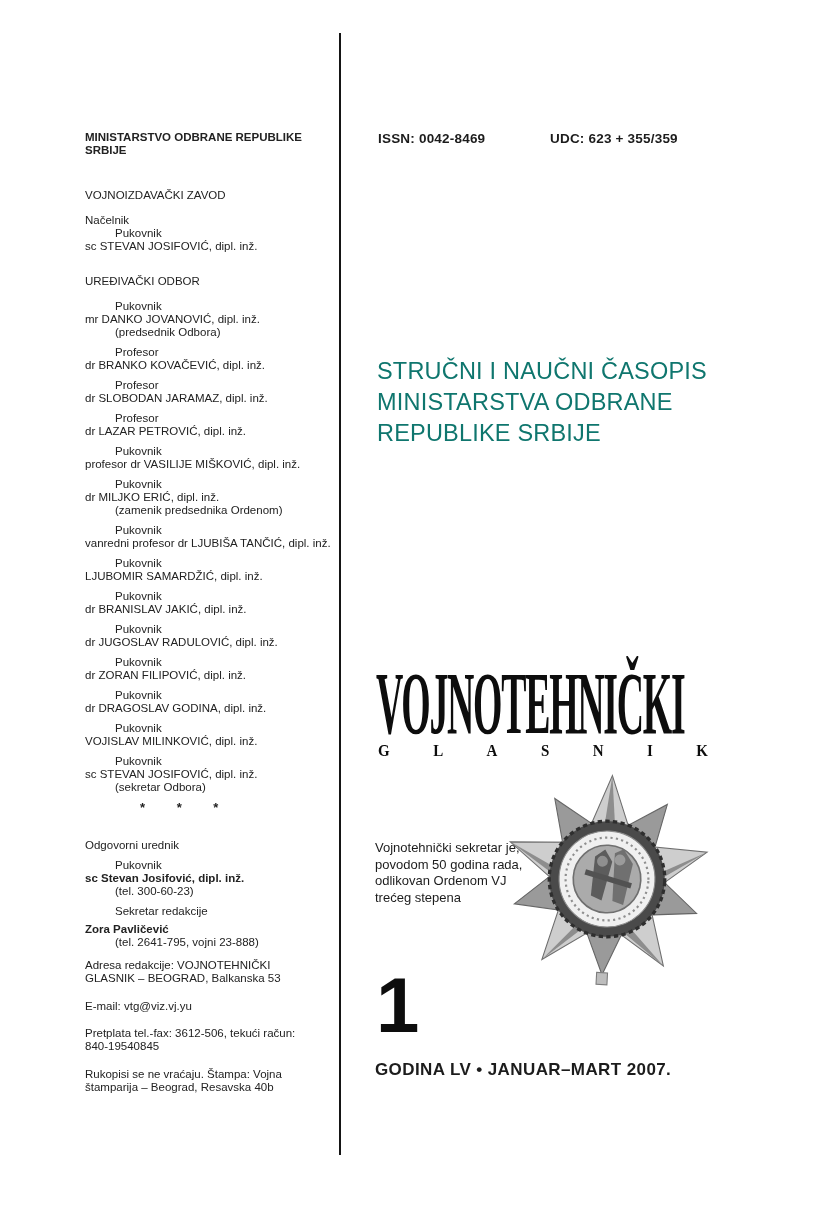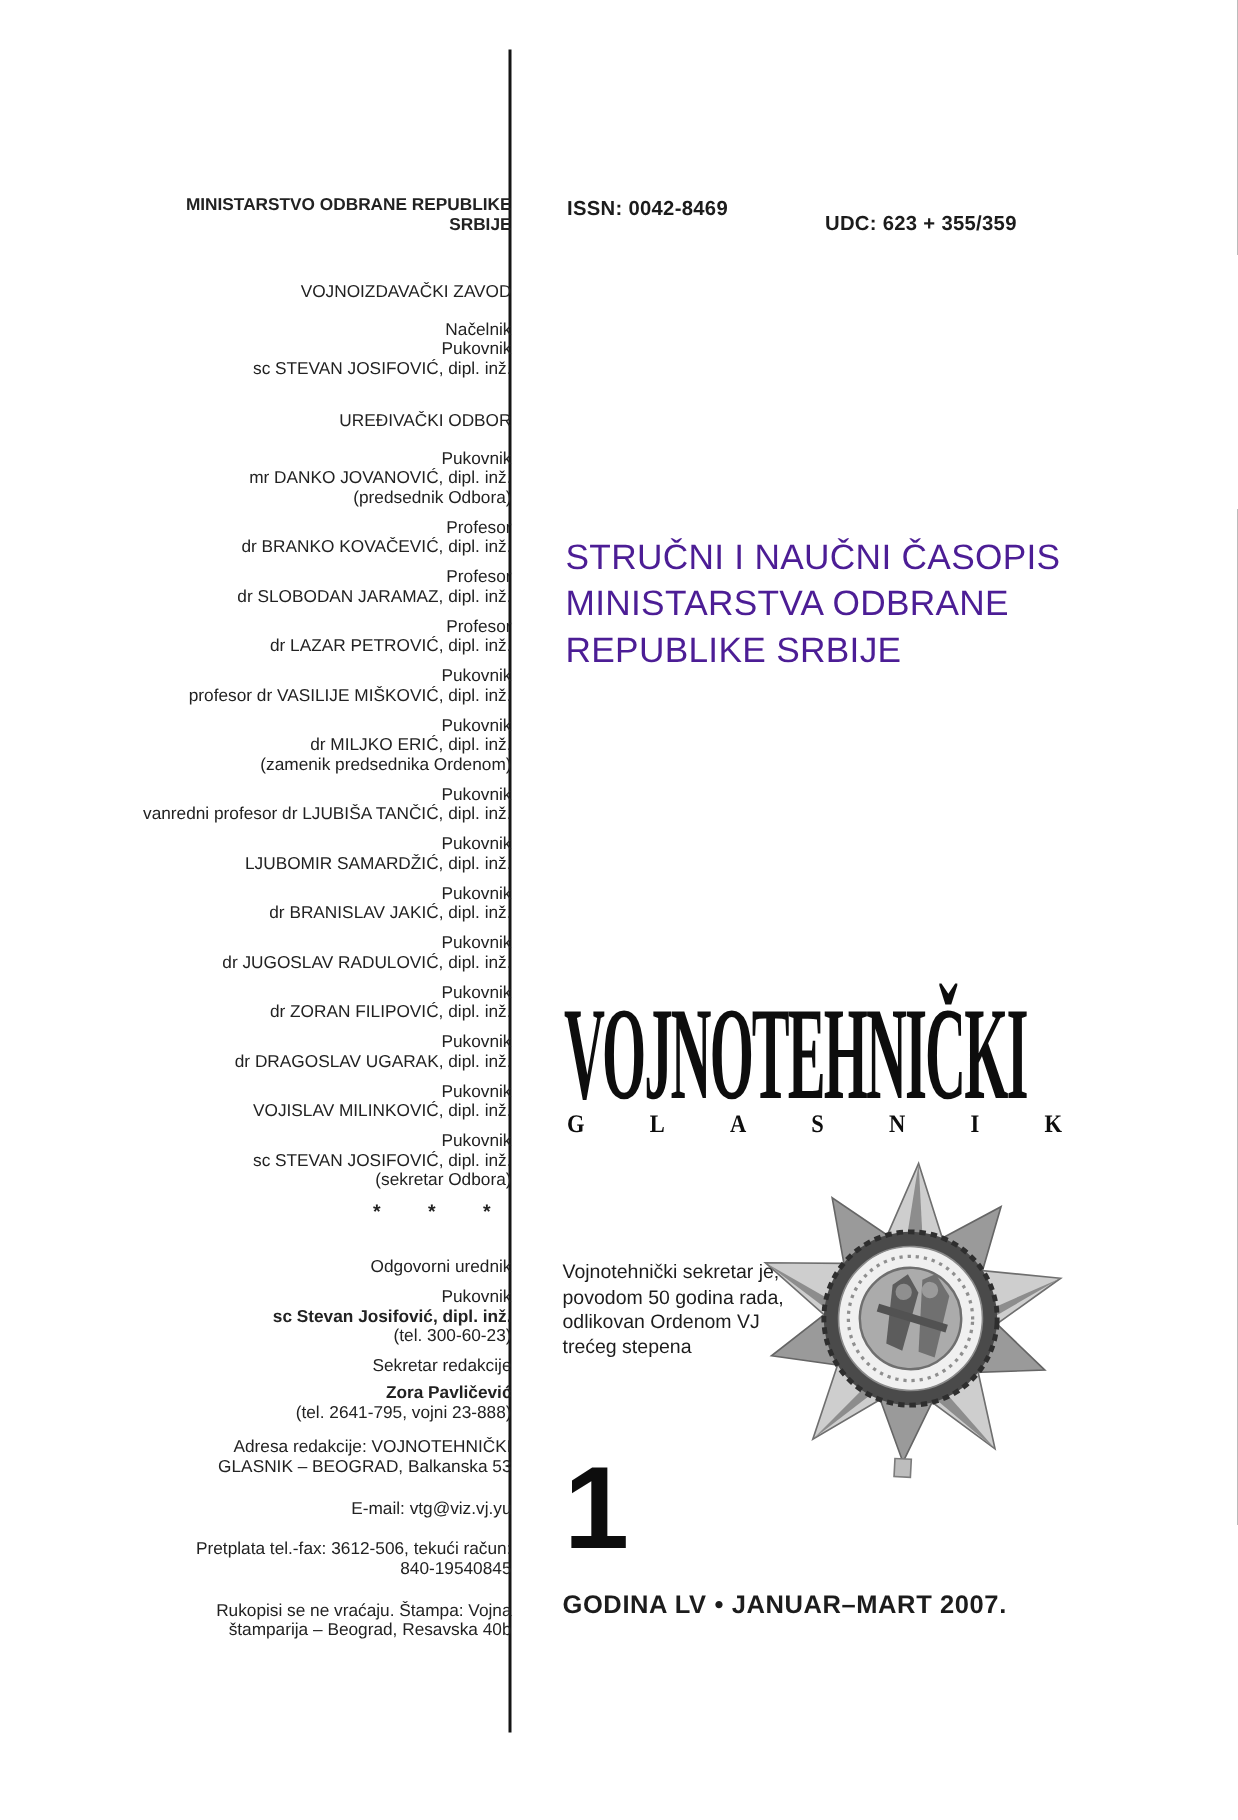--- a/index.html
+++ b/index.html
@@ -5,33 +5,33 @@
   * { margin:0; padding:0; box-sizing:border-box; }
   html,body { background:#888; }
   body { font-family:"Liberation Sans", sans-serif; }
   #page {
     position:relative; width:825px; height:1213px; background:#ffffff;
     color:#1c1c1c; margin:0 auto; overflow:hidden;
   }
   .divider { position:absolute; left:339px; top:33px; width:2px; height:1122px; background:#151515; }
 
   
-  .lc { position:absolute; left:85px; top:131px; width:256px; font-size:11.5px; line-height:13px; color:#222;text-align:right; }
+  .lc { position:absolute; left:85px; top:131px; width:256px; font-size:11.5px; line-height:13px; color:#222; }
   .lc .bold { font-weight:bold; }
   .ind { margin-left:30px; }
   .mb32{margin-bottom:32px}.mb25{margin-bottom:25px}.mb22{margin-bottom:22px}
   .mb15{margin-bottom:15px}.mb14{margin-bottom:14px}.mb12{margin-bottom:12px}
   .mb10{margin-bottom:10px}.mb7{margin-bottom:7px}.mb5{margin-bottom:5px}
   .entry { margin-bottom:7px; }
   .stars { margin-left:55px; letter-spacing:14px; font-weight:bold; font-size:13px; }
 
   
   .issn { position:absolute; left:378px; top:131px; font-size:13.5px; font-weight:bold; letter-spacing:.2px; }
-  .udc  { position:absolute; left:550px; top:141px; font-size:13.5px; font-weight:bold; letter-spacing:.2px; }
-  .subtitle { position:absolute; left:377px; top:356px; font-size:23.5px; line-height:31px; letter-spacing:.2px; color:#4c1d95; }
+  .udc  { position:absolute; left:550px; top:131px; font-size:13.5px; font-weight:bold; letter-spacing:.2px; }
+  .subtitle { position:absolute; left:377px; top:356px; font-size:23.5px; line-height:31px; letter-spacing:.2px; color:#0f766e; }
   .masthead-title {
     position:absolute; left:376px; top:660px;
     font-family:"Liberation Serif", serif; font-weight:bold; font-size:88px; line-height:1;
     letter-spacing:-3px; white-space:nowrap; transform:scale(.43,1); transform-origin:0 0; color:#0d0d0d;
   }
   .masthead-sub {
     position:absolute; left:378px; top:741px; width:330px; display:flex; justify-content:space-between;
     font-family:"Liberation Serif", serif; font-weight:bold; font-size:15px; line-height:17px;
     transform:scale(1,1.12); transform-origin:0 0; color:#0d0d0d;
   }
@@ -101,21 +101,21 @@
     <div class="entry">
       <div class="ind">Pukovnik</div>
       <div>dr JUGOSLAV RADULOVIĆ, dipl. inž.</div>
     </div>
     <div class="entry">
       <div class="ind">Pukovnik</div>
       <div>dr ZORAN FILIPOVIĆ, dipl. inž.</div>
     </div>
     <div class="entry">
       <div class="ind">Pukovnik</div>
-      <div>dr DRAGOSLAV UGARAK, dipl. inž.</div>
+      <div>dr DRAGOSLAV GODINA, dipl. inž.</div>
     </div>
     <div class="entry">
       <div class="ind">Pukovnik</div>
       <div>VOJISLAV MILINKOVIĆ, dipl. inž.</div>
     </div>
     <div class="entry mb25">
       <div class="ind">Pukovnik</div>
       <div>sc STEVAN JOSIFOVIĆ, dipl. inž.</div>
       <div class="ind">(sekretar Odbora)</div>
     </div>

